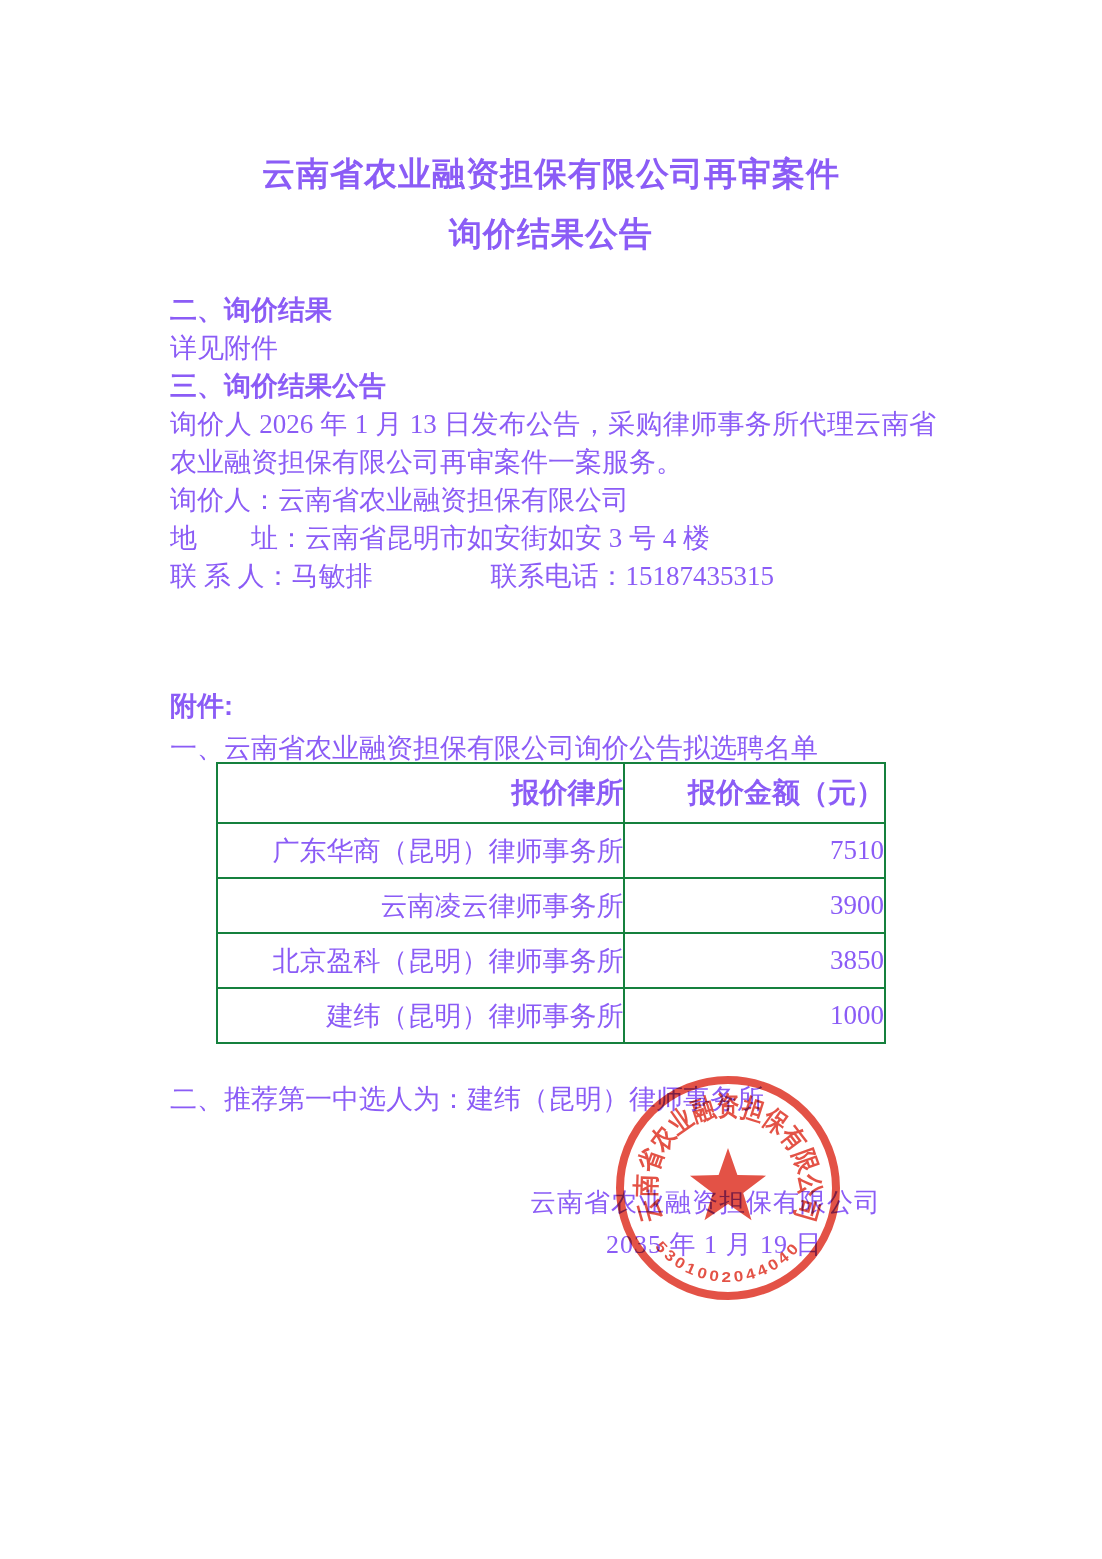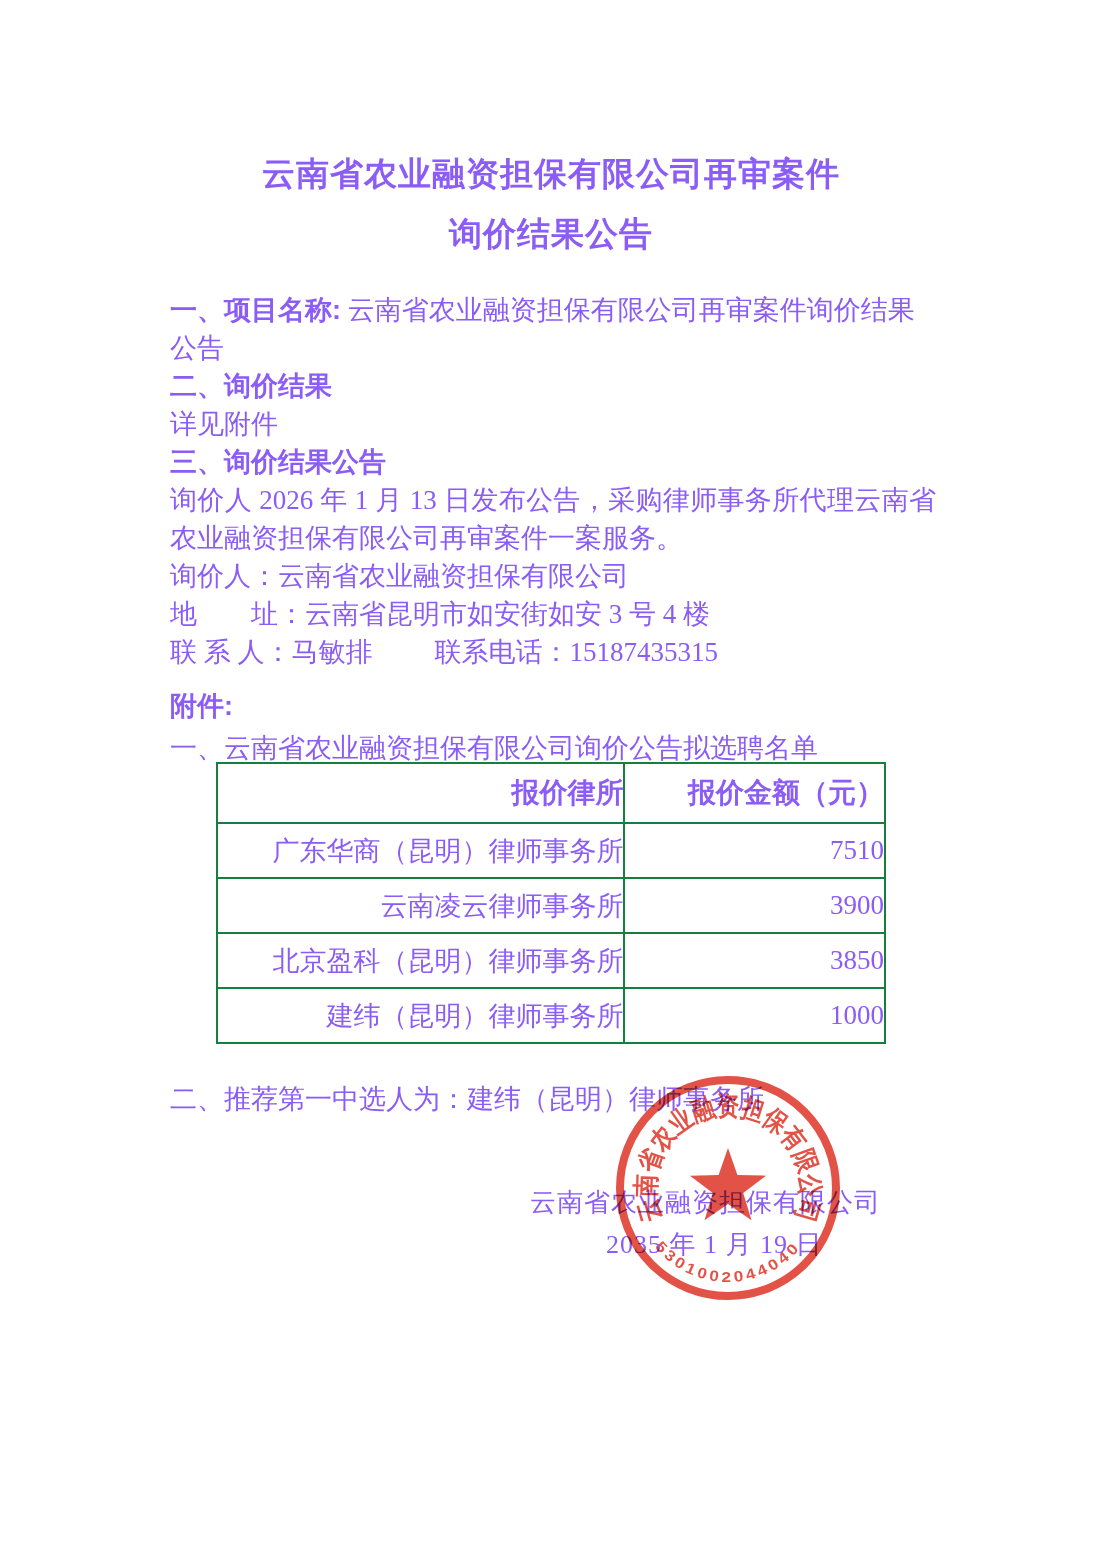--- a/index.html
+++ b/index.html
@@ -27,21 +27,21 @@
     left:170px;top:291px;width:766px;
     font-size:27px;
     line-height:38px;
   }
   .body-block .line{margin:0;padding:0;}
   .hsec{
     font-family:"Liberation Sans", sans-serif;
     font-weight:bold;
   }
   .para{text-align:justify;}
-  .phone{margin-left:62px;}
+  .phone{margin-left:118px;}
 
   .attach-label{
     left:170px;top:687px;
     font-family:"Liberation Sans", sans-serif;
     font-weight:bold;font-size:27px;line-height:38px;
   }
   .attach-title{
     left:170px;top:729px;
     font-size:27px;line-height:38px;
   }
@@ -104,21 +104,20 @@
 <body>
 
 <div class="page">
 
   <div class="abs title-block">
     <div>云南省农业融资担保有限公司再审案件</div>
     <div>询价结果公告</div>
   </div>
 
   <div class="abs body-block">
-    <p class="line"><span class="hsec">一、项目名称:</span><span> 云南省农业融资担保有限公司再审案件询价结果公告</span></p>
     <p class="line hsec">二、询价结果</p>
     <p class="line">详见附件</p>
     <p class="line hsec">三、询价结果公告</p>
     <p class="line para">询价人 2026 年 1 月 13 日发布公告，采购律师事务所代理云南省农业融资担保有限公司再审案件一案服务。</p>
     <p class="line">询价人：云南省农业融资担保有限公司</p>
     <p class="line">地　　址：云南省昆明市如安街如安 3 号 4 楼</p>
     <p class="line"><span>联 系 人：马敏排</span><span class="phone">联系电话：15187435315</span></p>
   </div>
 
   <div class="abs attach-label">附件:</div>

